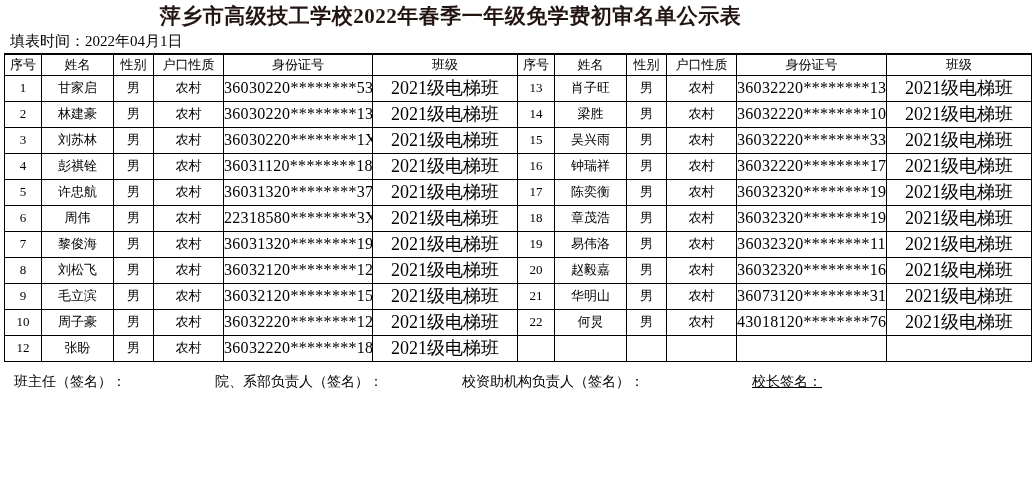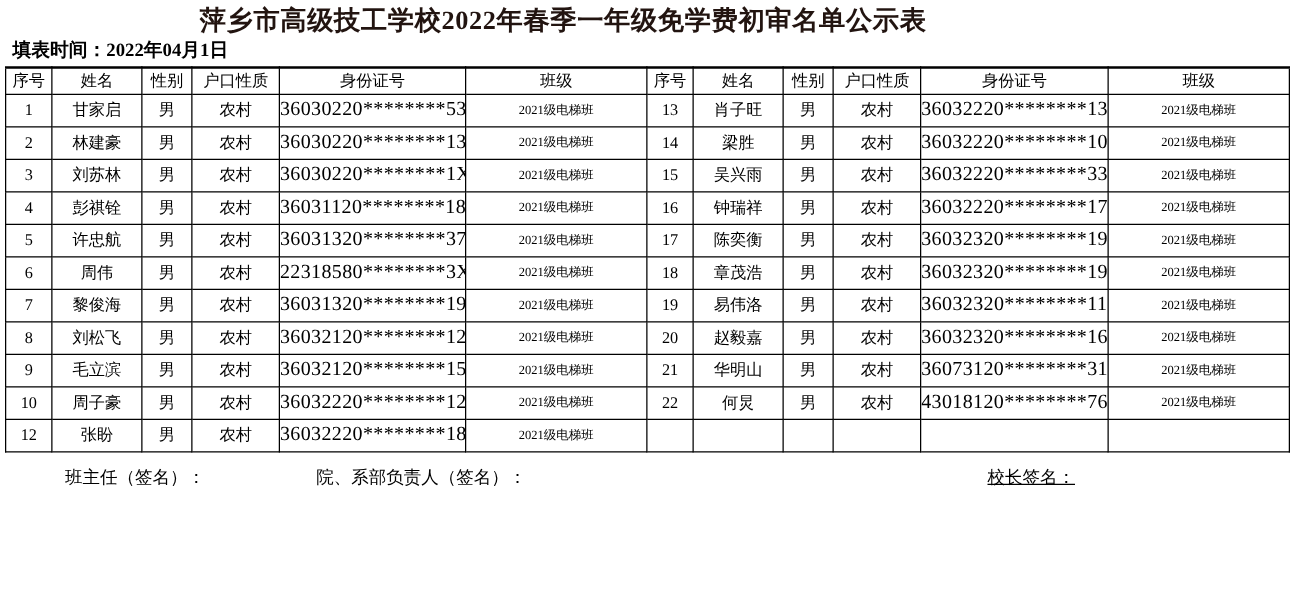--- a/index.html
+++ b/index.html
@@ -13,43 +13,43 @@
 
   .title {
     margin:0; padding-top:2px;
     text-align:center;
     font-size:21px; font-weight:bold; line-height:28px;
     color:#221410; letter-spacing:0.5px;
   }
 
   .fill-date {
     margin:1px 0 2px 10px;
-    font-size:15px; font-weight:bold; line-height:20px;
+    font-size:15px; font-weight:normal; line-height:20px;
   }
 
   table.roster {
     border-collapse:collapse; table-layout:fixed;
     width:1027px; margin-left:4px;
     border:1px solid #000; border-top:2px solid #000;
   }
   .roster th, .roster td {
     border:1px solid #000;
     padding:0; text-align:center; vertical-align:middle;
     overflow:hidden; white-space:nowrap;
   }
   .roster thead th { height:21px; font-size:13px; font-weight:normal; }
   .roster tbody td { height:26px; font-size:13px; }
   .roster td.c4 { font-size:16px; letter-spacing:0.3px; }
-  .roster td.c5 { font-size:10px; }
+  .roster td.c5 { font-size:18px; }
 
   .sigs {
     position:relative; height:20px; margin-top:11px;
     font-size:14px;
   }
-  .sigs span { position:absolute; top:0; white-space:nowrap;margin-left:38px; }
+  .sigs span { position:absolute; top:0; white-space:nowrap; }
   .sig-0 { left:14px; }
   .sig-1 { left:215px; }
   .sig-2 { left:462px; }
   .sig-3 { left:752px;text-decoration:underline; }
 
   .notice {
     margin:14px 0 0 8px;
     font-size:15px; line-height:25px;
     white-space:pre-wrap;
   }
@@ -248,20 +248,21 @@
           <td class="c3"></td>
           <td class="c4"></td>
           <td class="c5"></td>
         </tr>
       </tbody>
   </table>
 
   <div class="sigs">
     <span class="sig-0">班主任（签名）：</span>
     <span class="sig-1">院、系部负责人（签名）：</span>
+    <span class="sig-2">校资助机构负责人（签名）：</span>
     <span class="sig-3">校长签名：</span>
   </div>
 
   <div class="notice">
     
     
   </div>
 
 </div>
 

